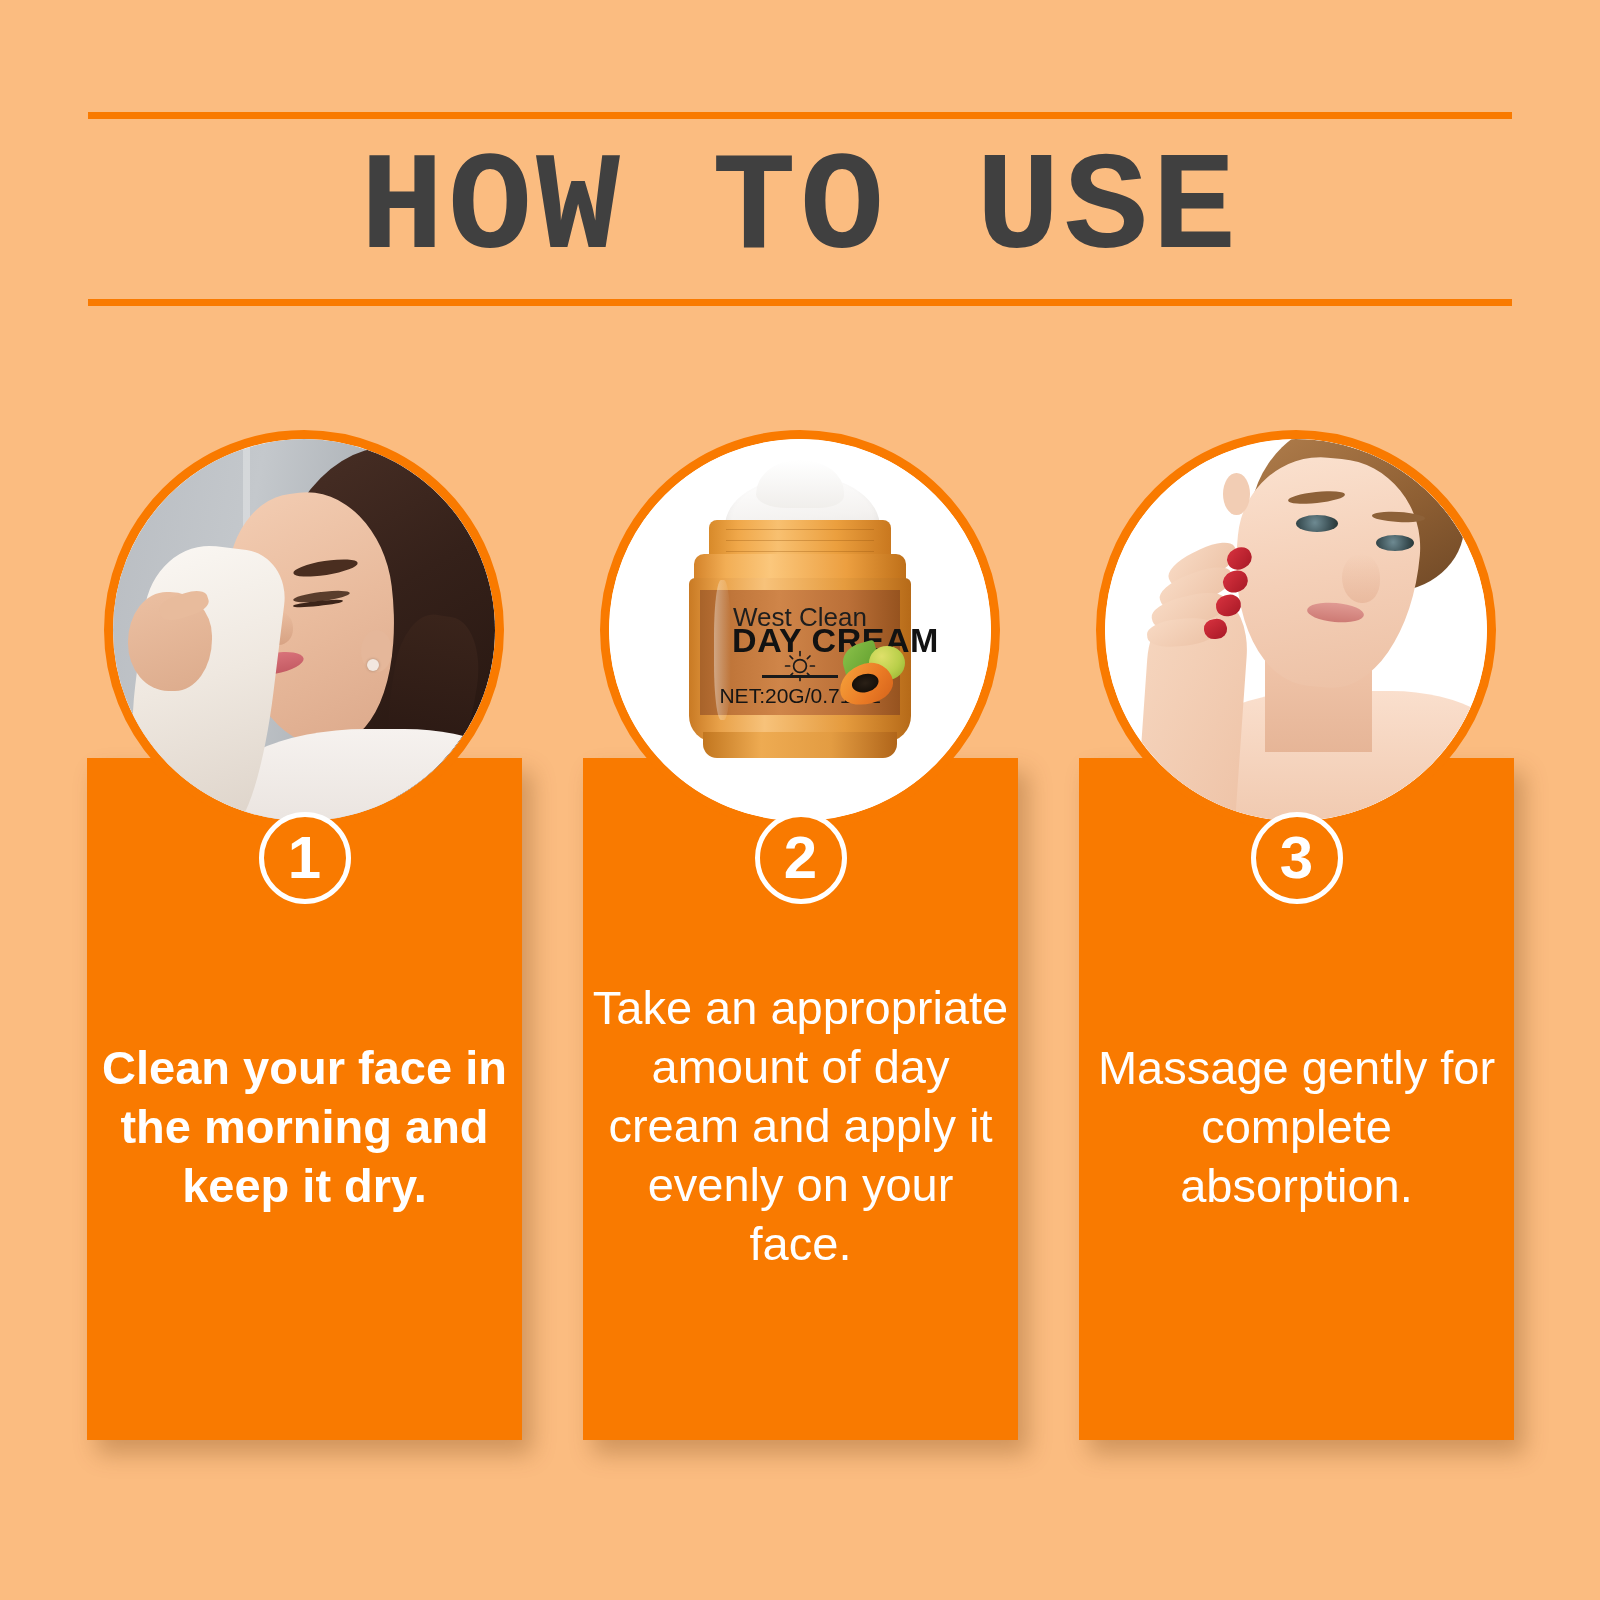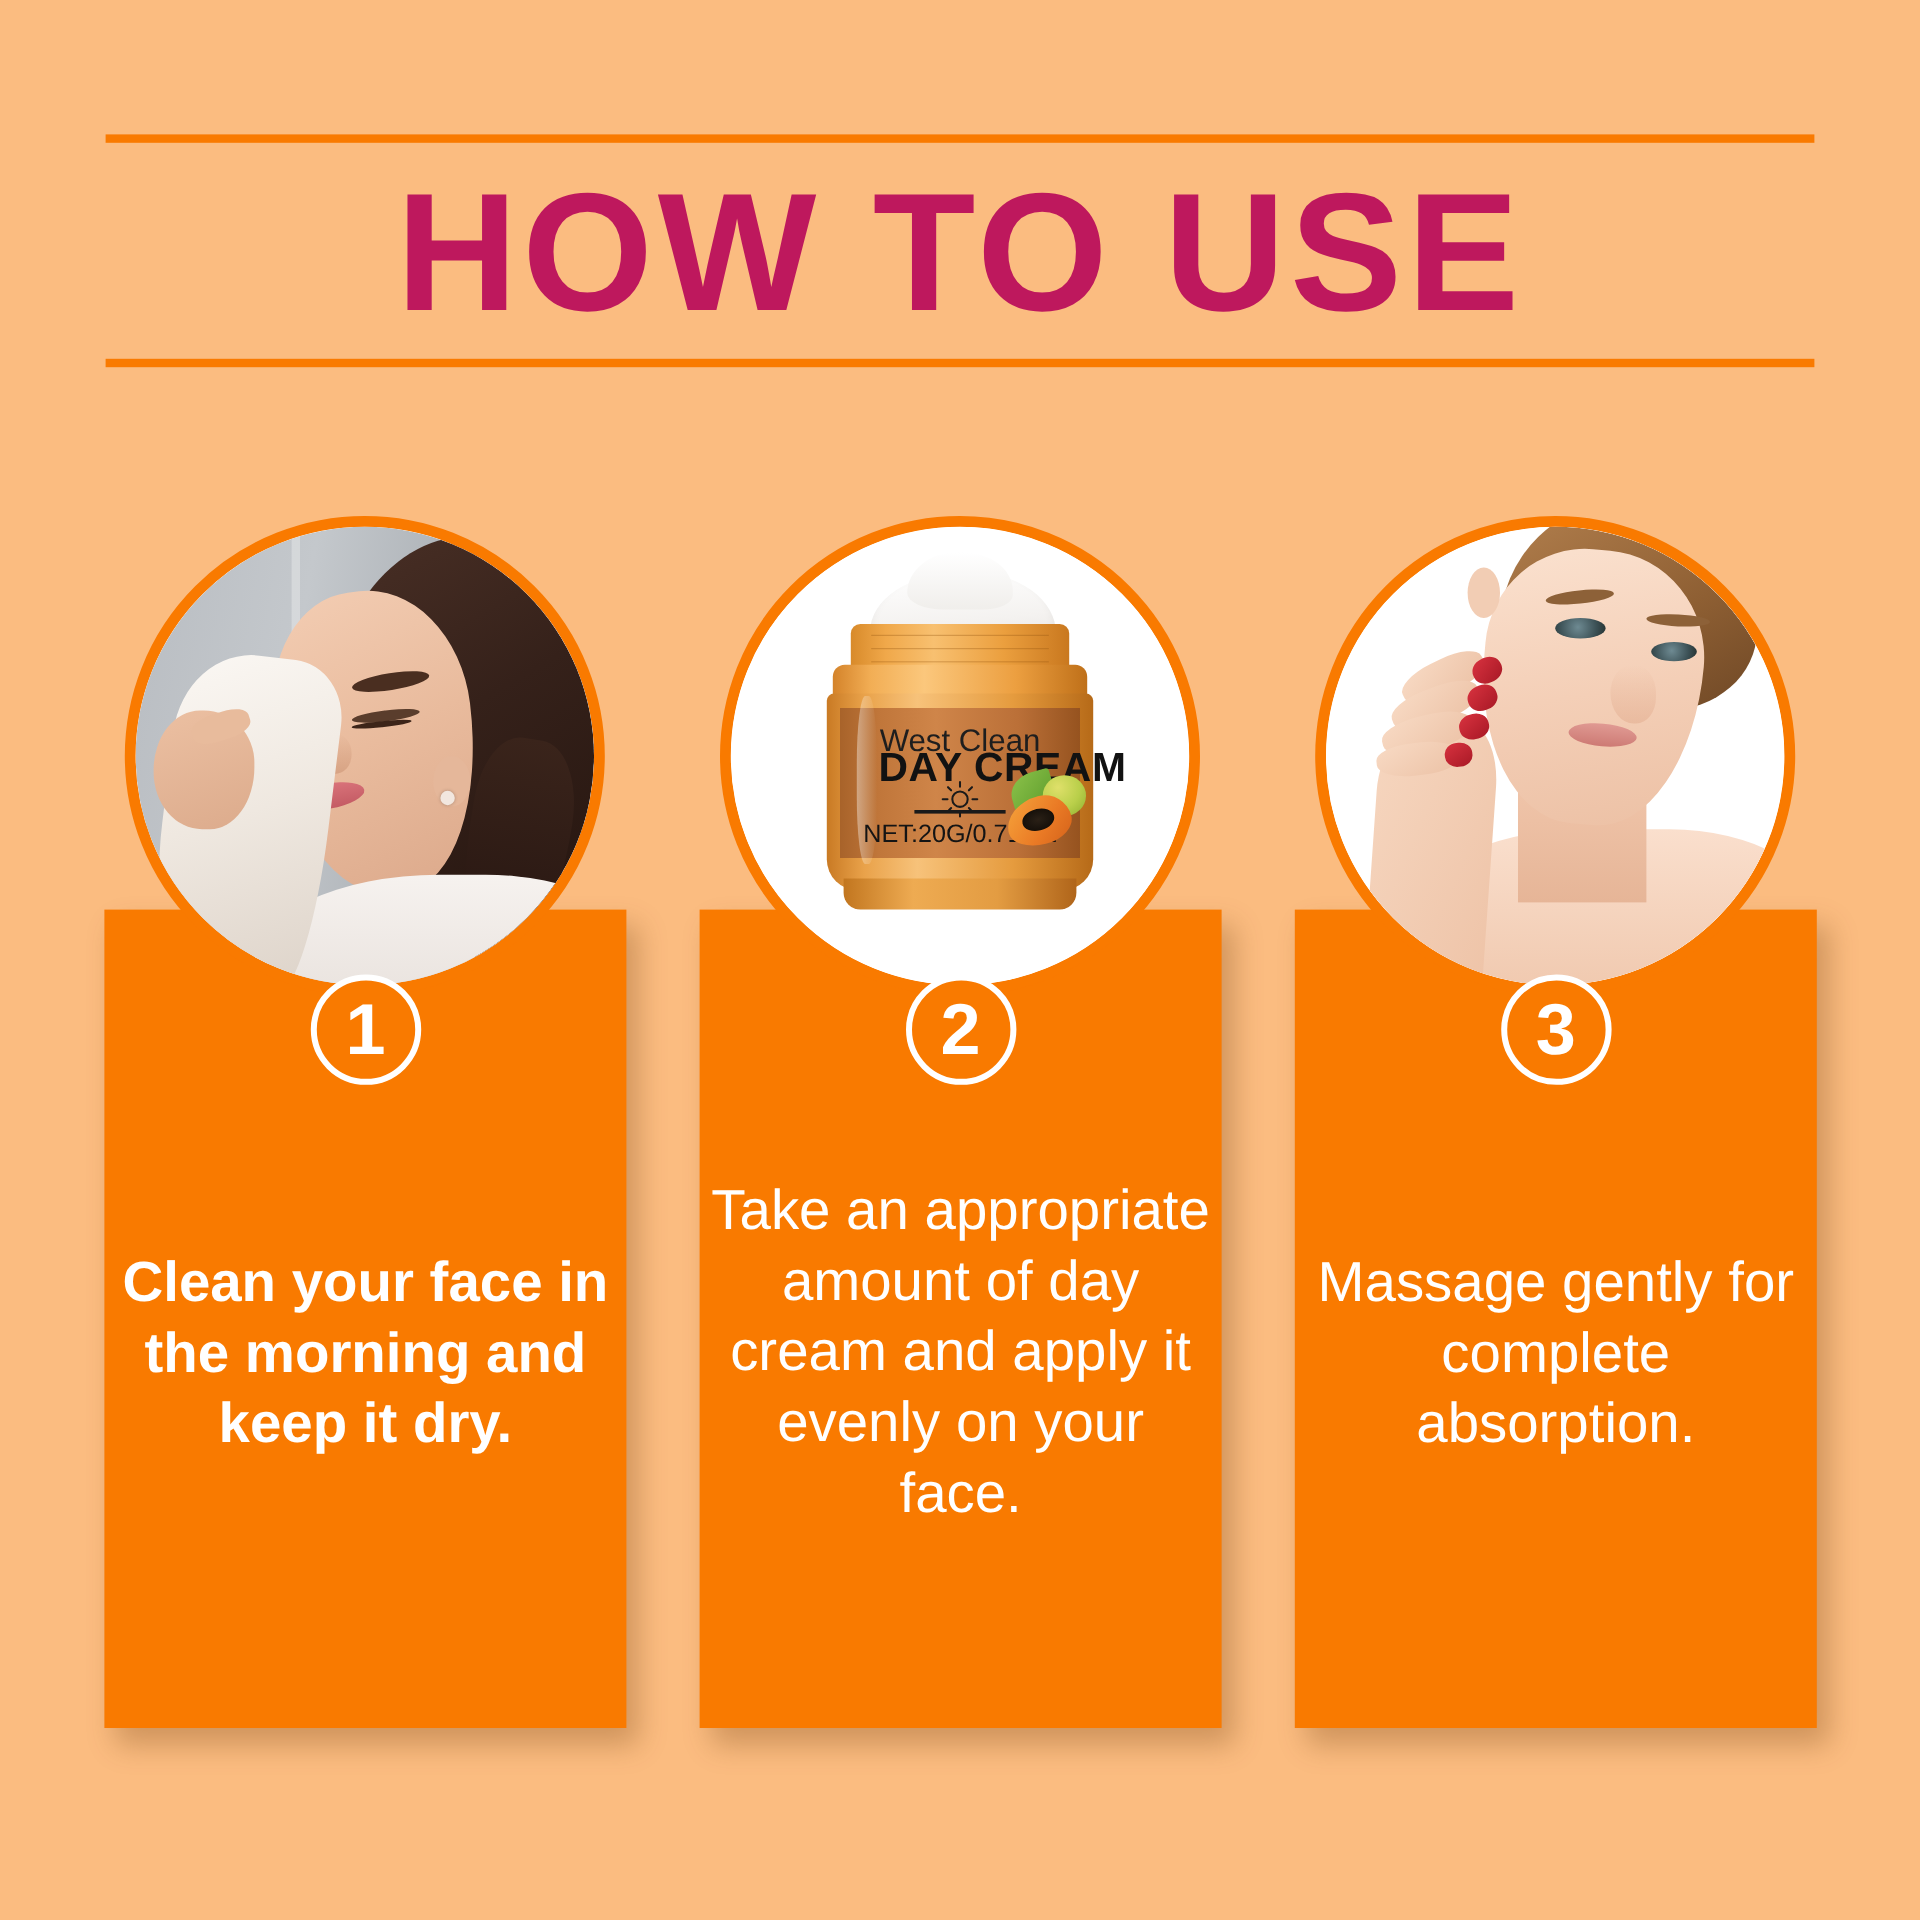--- a/index.html
+++ b/index.html
@@ -22,27 +22,27 @@
     top: 112px;
     width: 1424px;
   }
   .rule {
     width: 100%;
     height: 7px;
     background: #f97a00;
   }
   .page-title {
     text-align: center;
-    color: #be185d;
+    color: #404040;
     font-size: 140px;
     line-height: 170px;
     font-weight: bold;
     letter-spacing: 4px;
     padding: 6px 0 4px 0;
-    font-family: Liberation Sans, sans-serif;
+    font-family: Liberation Mono, monospace;
     white-space: nowrap;
   }
 
   
   .steps {
     position: absolute;
     left: 87px;
     top: 430px;
     width: 1426px;
     height: 1020px;

